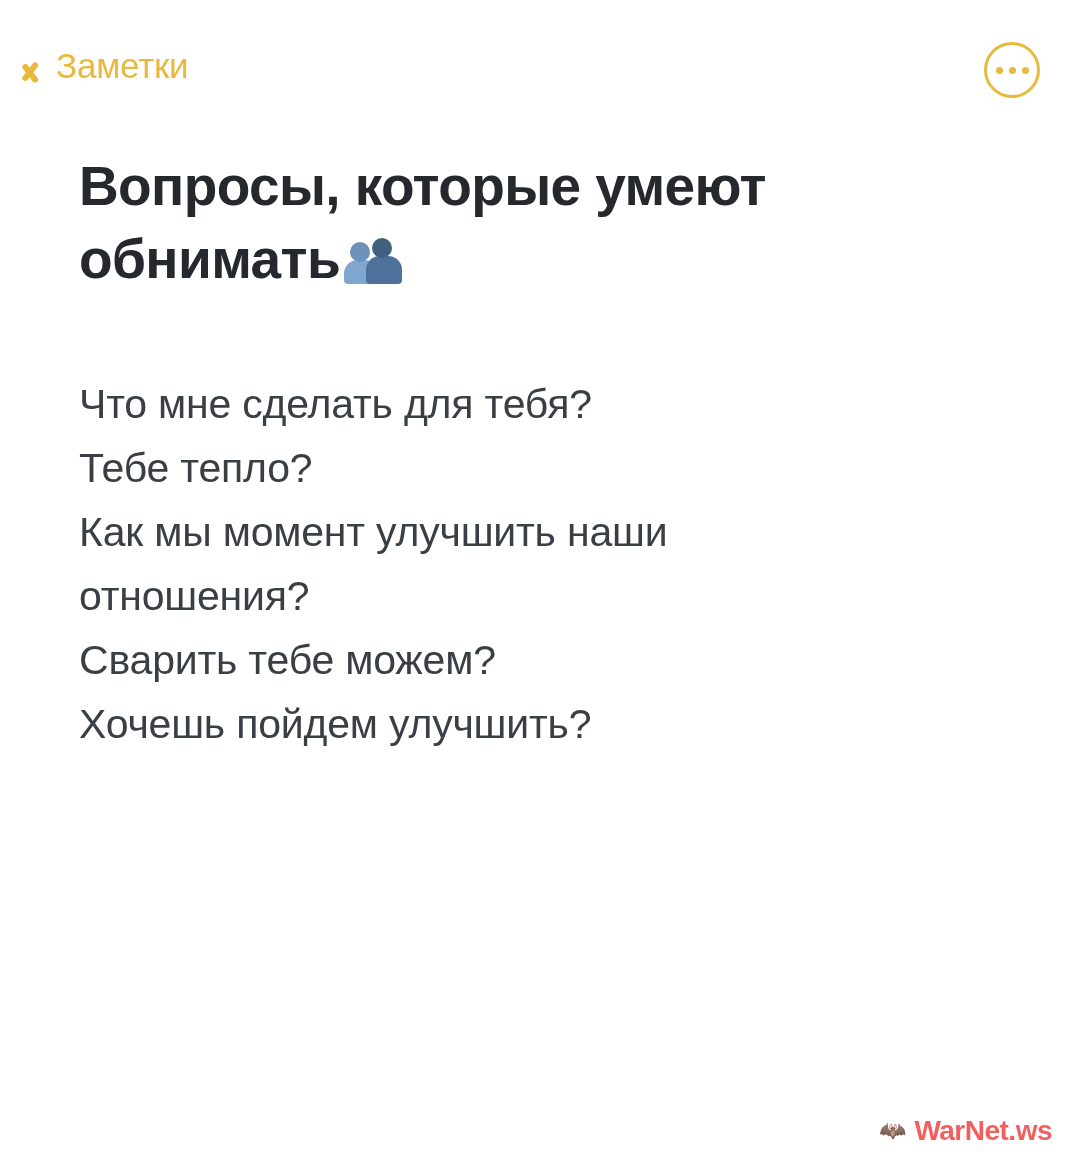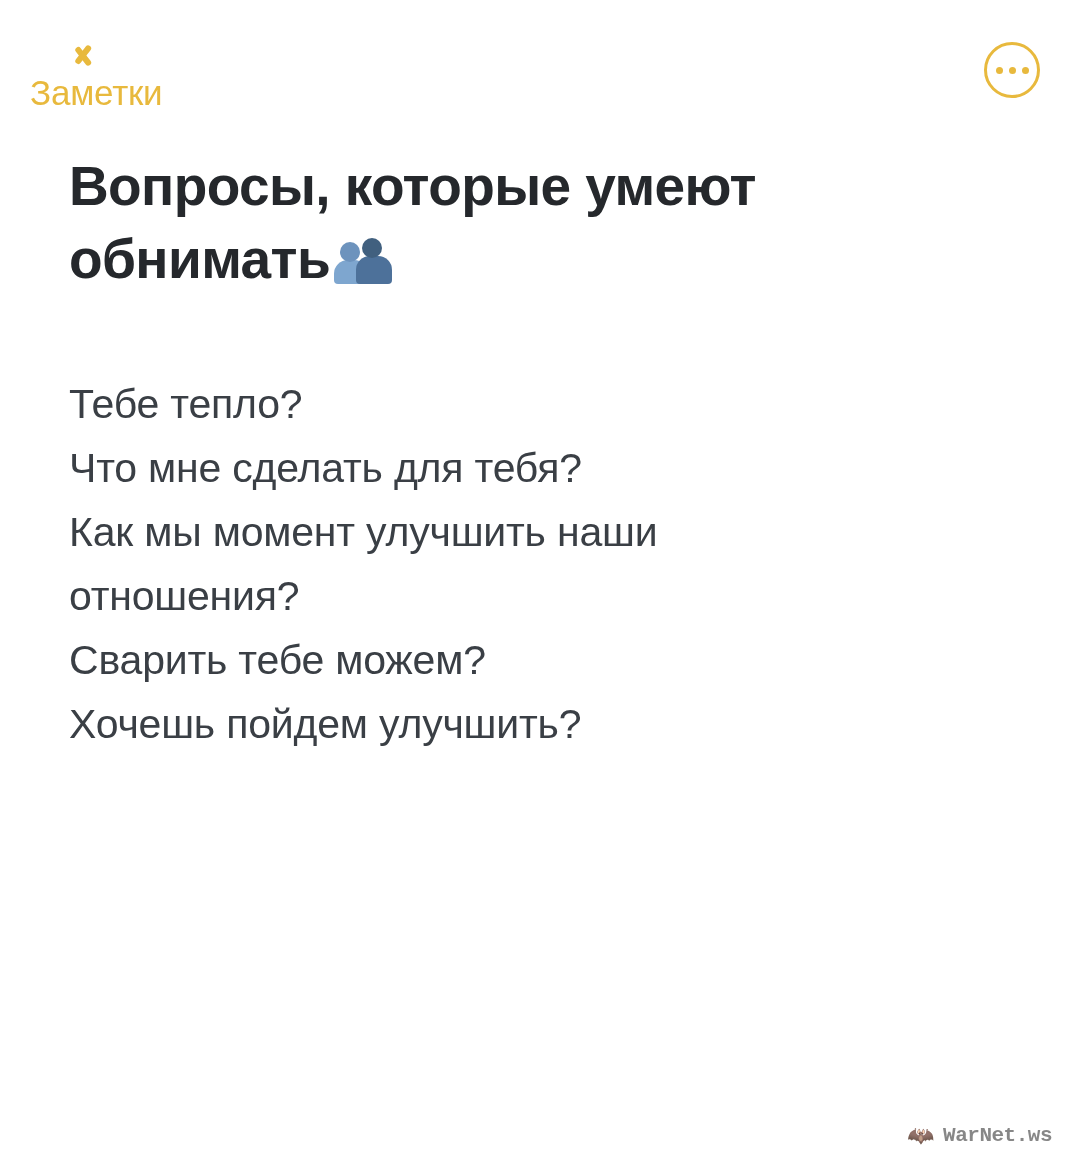--- a/index.html
+++ b/index.html
@@ -33,25 +33,24 @@
     height: 140px;
     box-sizing: border-box;
     padding: 0 40px 0 30px;
     display: flex;
     align-items: center;
     justify-content: space-between;
   }
 
   .back-button {
     display: flex;
-    align-items: center;
+    align-items: flex-start;
     gap: 0;
     cursor: pointer;
     user-select: none;
-    flex-direction: column;
   }
 
   .chevron-left-icon {
     width: 26px;
     height: 44px;
     position: relative;
     flex: none;
   }
   .chevron-left-icon::before,
   .chevron-left-icon::after {
@@ -98,21 +97,21 @@
     width: 7px;
     height: 7px;
     border-radius: 50%;
     background: #e8b93d;
   }
 
   
   .note {
     position: absolute;
     top: 150px;
-    left: 1px;
+    left: 11px;
     width: 932px;
     box-sizing: border-box;
     padding: 0 68px;
   }
 
   .note-title {
     font-size: 55px;
     line-height: 1.32;
     font-weight: 700;
     color: #25282c;
@@ -170,24 +169,24 @@
     align-items: center;
     gap: 8px;
     opacity: 0.85;
   }
   .watermark .bat-icon {
     font-size: 22px;
     color: #1b1b1b;
     line-height: 1;
   }
   .watermark .wm-text {
-    font-family: Liberation Mono, monospace;
-    font-size: 21px;
+    font-family: Liberation Sans, sans-serif;
+    font-size: 28px;
     font-weight: 700;
-    color: #737373;
+    color: #ef4444;
     letter-spacing: -0.5px;
   }
 </style>
 </head>
 <body>
 
 <div class="screen">
 
   <div class="navbar">
     <div class="back-button">
@@ -198,22 +197,22 @@
       <span class="dot"></span>
       <span class="dot"></span>
       <span class="dot"></span>
     </div>
   </div>
 
   <div class="note">
     <h1 class="note-title"><span>Вопросы, которые умеют обнимать</span><span class="people-emoji"><span class="body left"></span><span class="body right"></span><span class="head left"></span><span class="head right"></span></span></h1>
 
     <div class="note-body">
+      <p class="note-line">Что мне сделать для тебя?</p>
       <p class="note-line">Тебе тепло?</p>
-      <p class="note-line">Что мне сделать для тебя?</p>
       <p class="note-line">Как мы момент улучшить наши отношения?</p>
       <p class="note-line">Сварить тебе можем?</p>
       <p class="note-line">Хочешь пойдем улучшить?</p>
     </div>
   </div>
 
   <div class="watermark">
     <span class="bat-icon">🦇</span>
     <span class="wm-text">WarNet.ws</span>
   </div>

